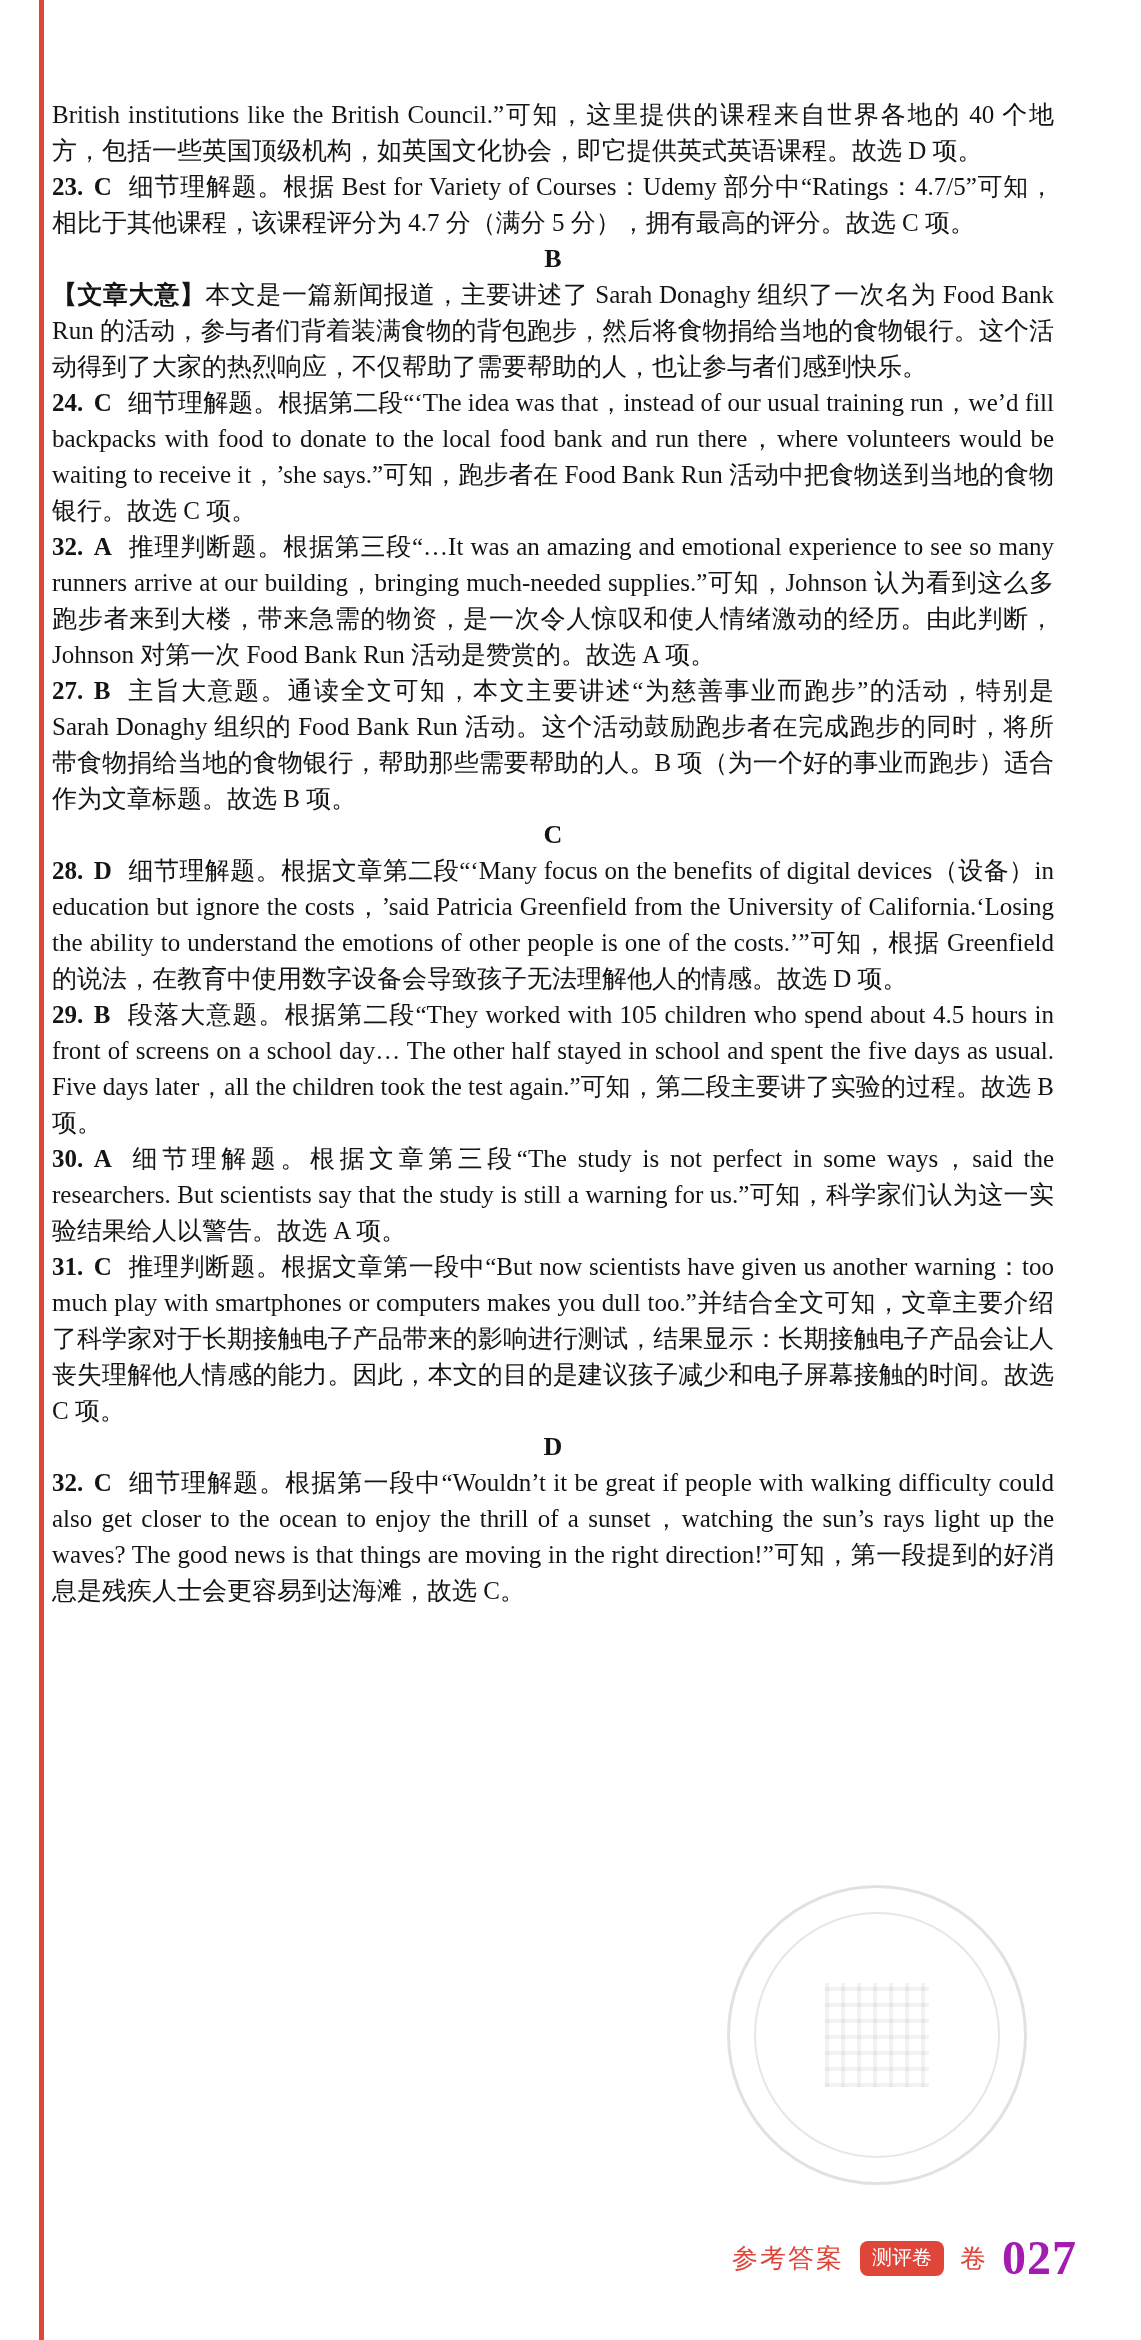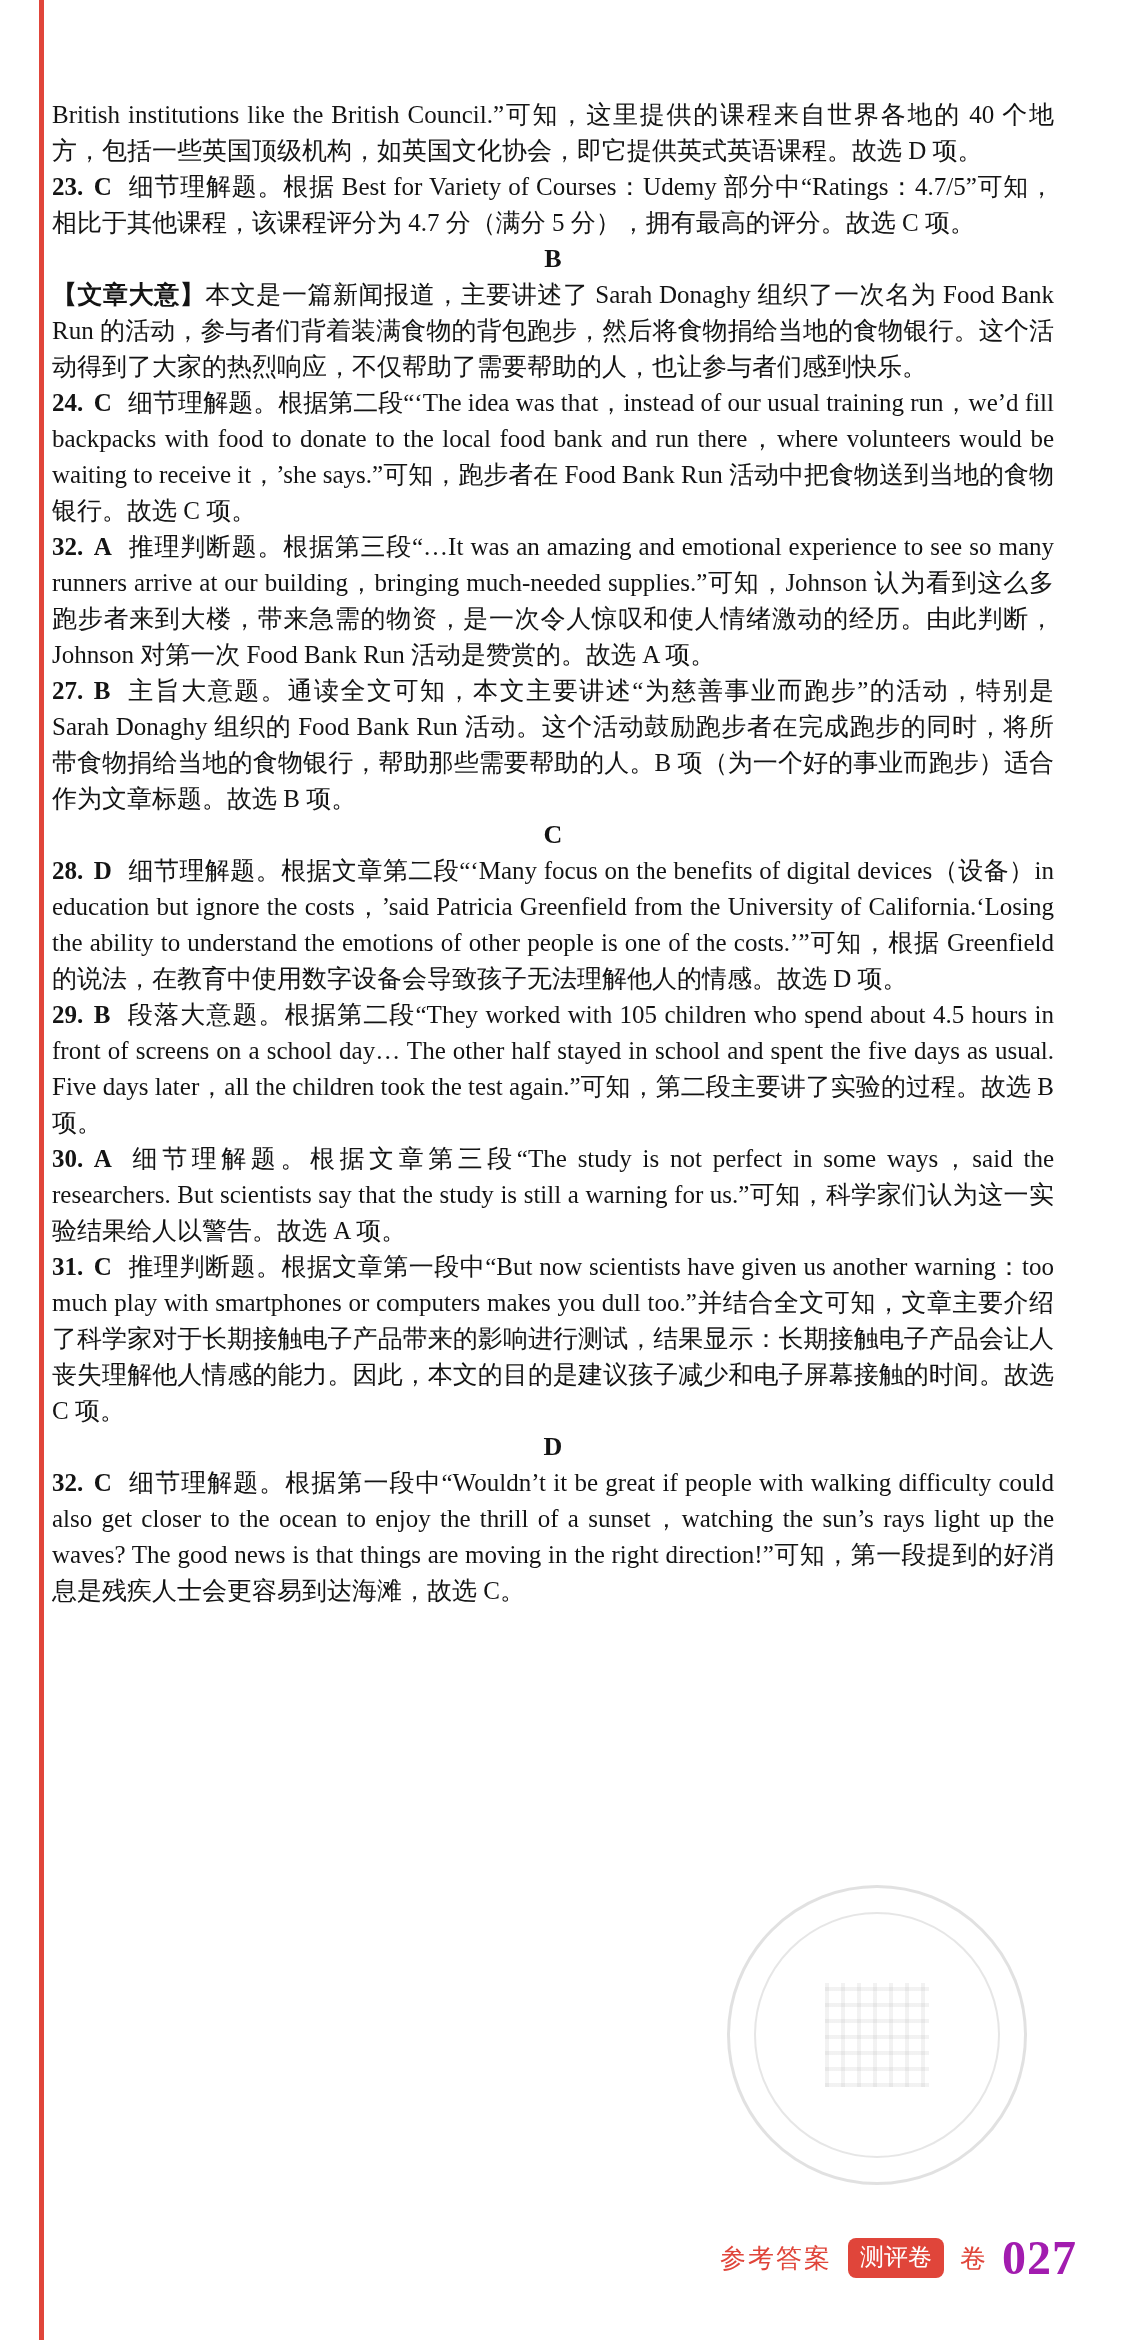--- a/index.html
+++ b/index.html
@@ -28,21 +28,21 @@
     position:absolute; inset:95px;
     background:
       repeating-linear-gradient(0deg, rgba(150,150,150,0.12) 0 4px, transparent 4px 16px),
       repeating-linear-gradient(90deg, rgba(150,150,150,0.12) 0 4px, transparent 4px 16px);
   }
   .page-footer {
     position:absolute; top:2234px; right:64px; z-index:1;
     display:flex; align-items:center; gap:16px;
   }
   .footer-answers { color:#e0453a; font-size:26px; letter-spacing:2px; }
-  .footer-badge { background:#e0453a; color:#ffffff; font-size:24px; padding:3px 12px 5px; border-radius:8px; }
+  .footer-badge { background:#e0453a; color:#ffffff; font-size:20px; padding:3px 12px 5px; border-radius:8px; }
   .footer-volume { color:#e0453a; font-size:26px; }
   .footer-page { color:#a21caf; font-size:48px; font-weight:bold; letter-spacing:1px; line-height:1; }
 </style>
 </head>
 <body>
 
 <div class="red-rule"></div>
 
 <div class="stamp">
   <div class="ring"></div>

